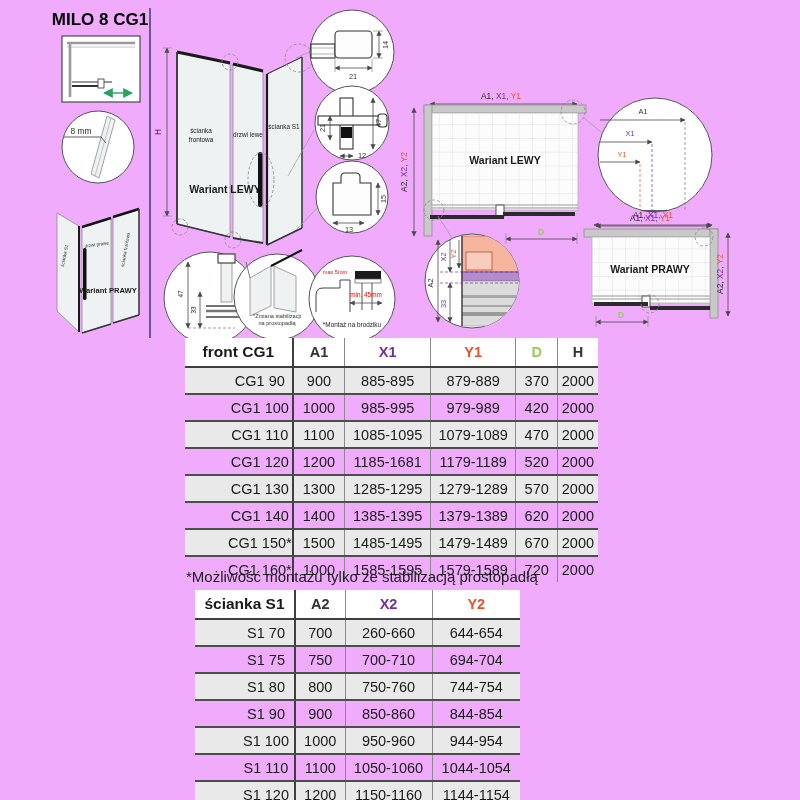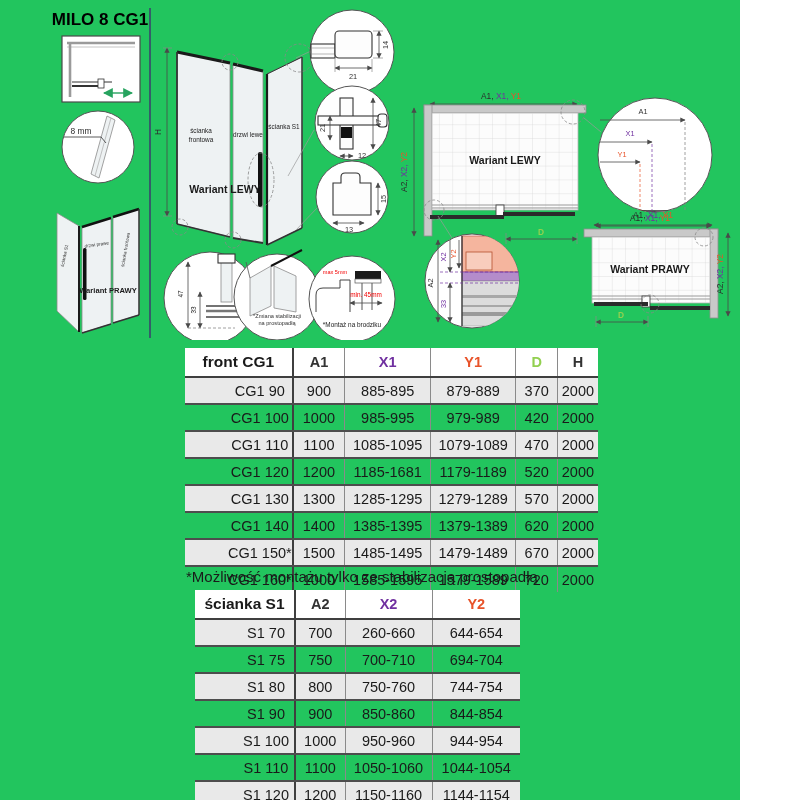--- a/index.html
+++ b/index.html
@@ -1,16 +1,16 @@
 <!DOCTYPE html>
 <html><head>
 <meta charset="utf-8">
 <style>
   html,body{margin:0;padding:0;background:#fff;}
-  #page{position:relative;width:740px;height:800px;background:#22c55e;
+  #page{position:relative;width:800px;height:800px;background:#f0abfc;
         font-family:"Liberation Sans",sans-serif;overflow:hidden;}
 
   
   #diagram{position:absolute;left:0;top:0;}
   text{fill:#1f1f1f;font-family:"Liberation Sans",sans-serif;}
   .ttl{font-size:17px;font-weight:bold;fill:#000;}
   .f4{font-size:4.6px;fill:#333;}
   .f5{font-size:5.6px;fill:#333;}
   .f6{font-size:6.4px;fill:#222;}
   .f7{font-size:7.4px;fill:#333;}
@@ -43,21 +43,21 @@
   th,td{padding:0;text-align:center;font-size:14.5px;color:#1a1a1a;
         border-bottom:2px solid #4d4d4d;height:25px;overflow:hidden;white-space:nowrap;}
   thead th{height:28px;border-bottom:2.5px solid #3f3f3f;background:#fff;}
   th:nth-child(n+2),td:nth-child(n+2){border-left:1px solid #8a8a8a;}
   th:nth-child(2),td:nth-child(2){border-left:2px solid #3f3f3f;}
   tr:last-child td{border-bottom:none;}
   tbody tr:nth-child(odd) td{background:#e9e9e9;}
   .rowlabel{font-weight:normal;padding-left:43px;}
   .corner{font-weight:bold;font-size:15.5px;}
   .hx{color:#7030A0;} .hy{color:#E8532A;} .hd{color:#92D050;} .hn{color:#333;}
-  #table-front{position:absolute;left:185px;top:348px;}
+  #table-front{position:absolute;left:185px;top:338px;}
   #table-front col.c0{width:100px} #table-front col.c1{width:52px}
   #table-front col.c2{width:86px}  #table-front col.c3{width:85px}
   #table-front col.c4{width:42px}  #table-front col.c5{width:40px}
   #footnote{position:absolute;left:186px;top:568px;font-size:15px;color:#1a1a1a;}
   #table-s1{position:absolute;left:195px;top:590px;}
   #table-s1 col.c0{width:100px} #table-s1 col.c1{width:50px}
   #table-s1 col.c2{width:87px}  #table-s1 col.c3{width:88px}
 </style>
 </head>
 <body>

